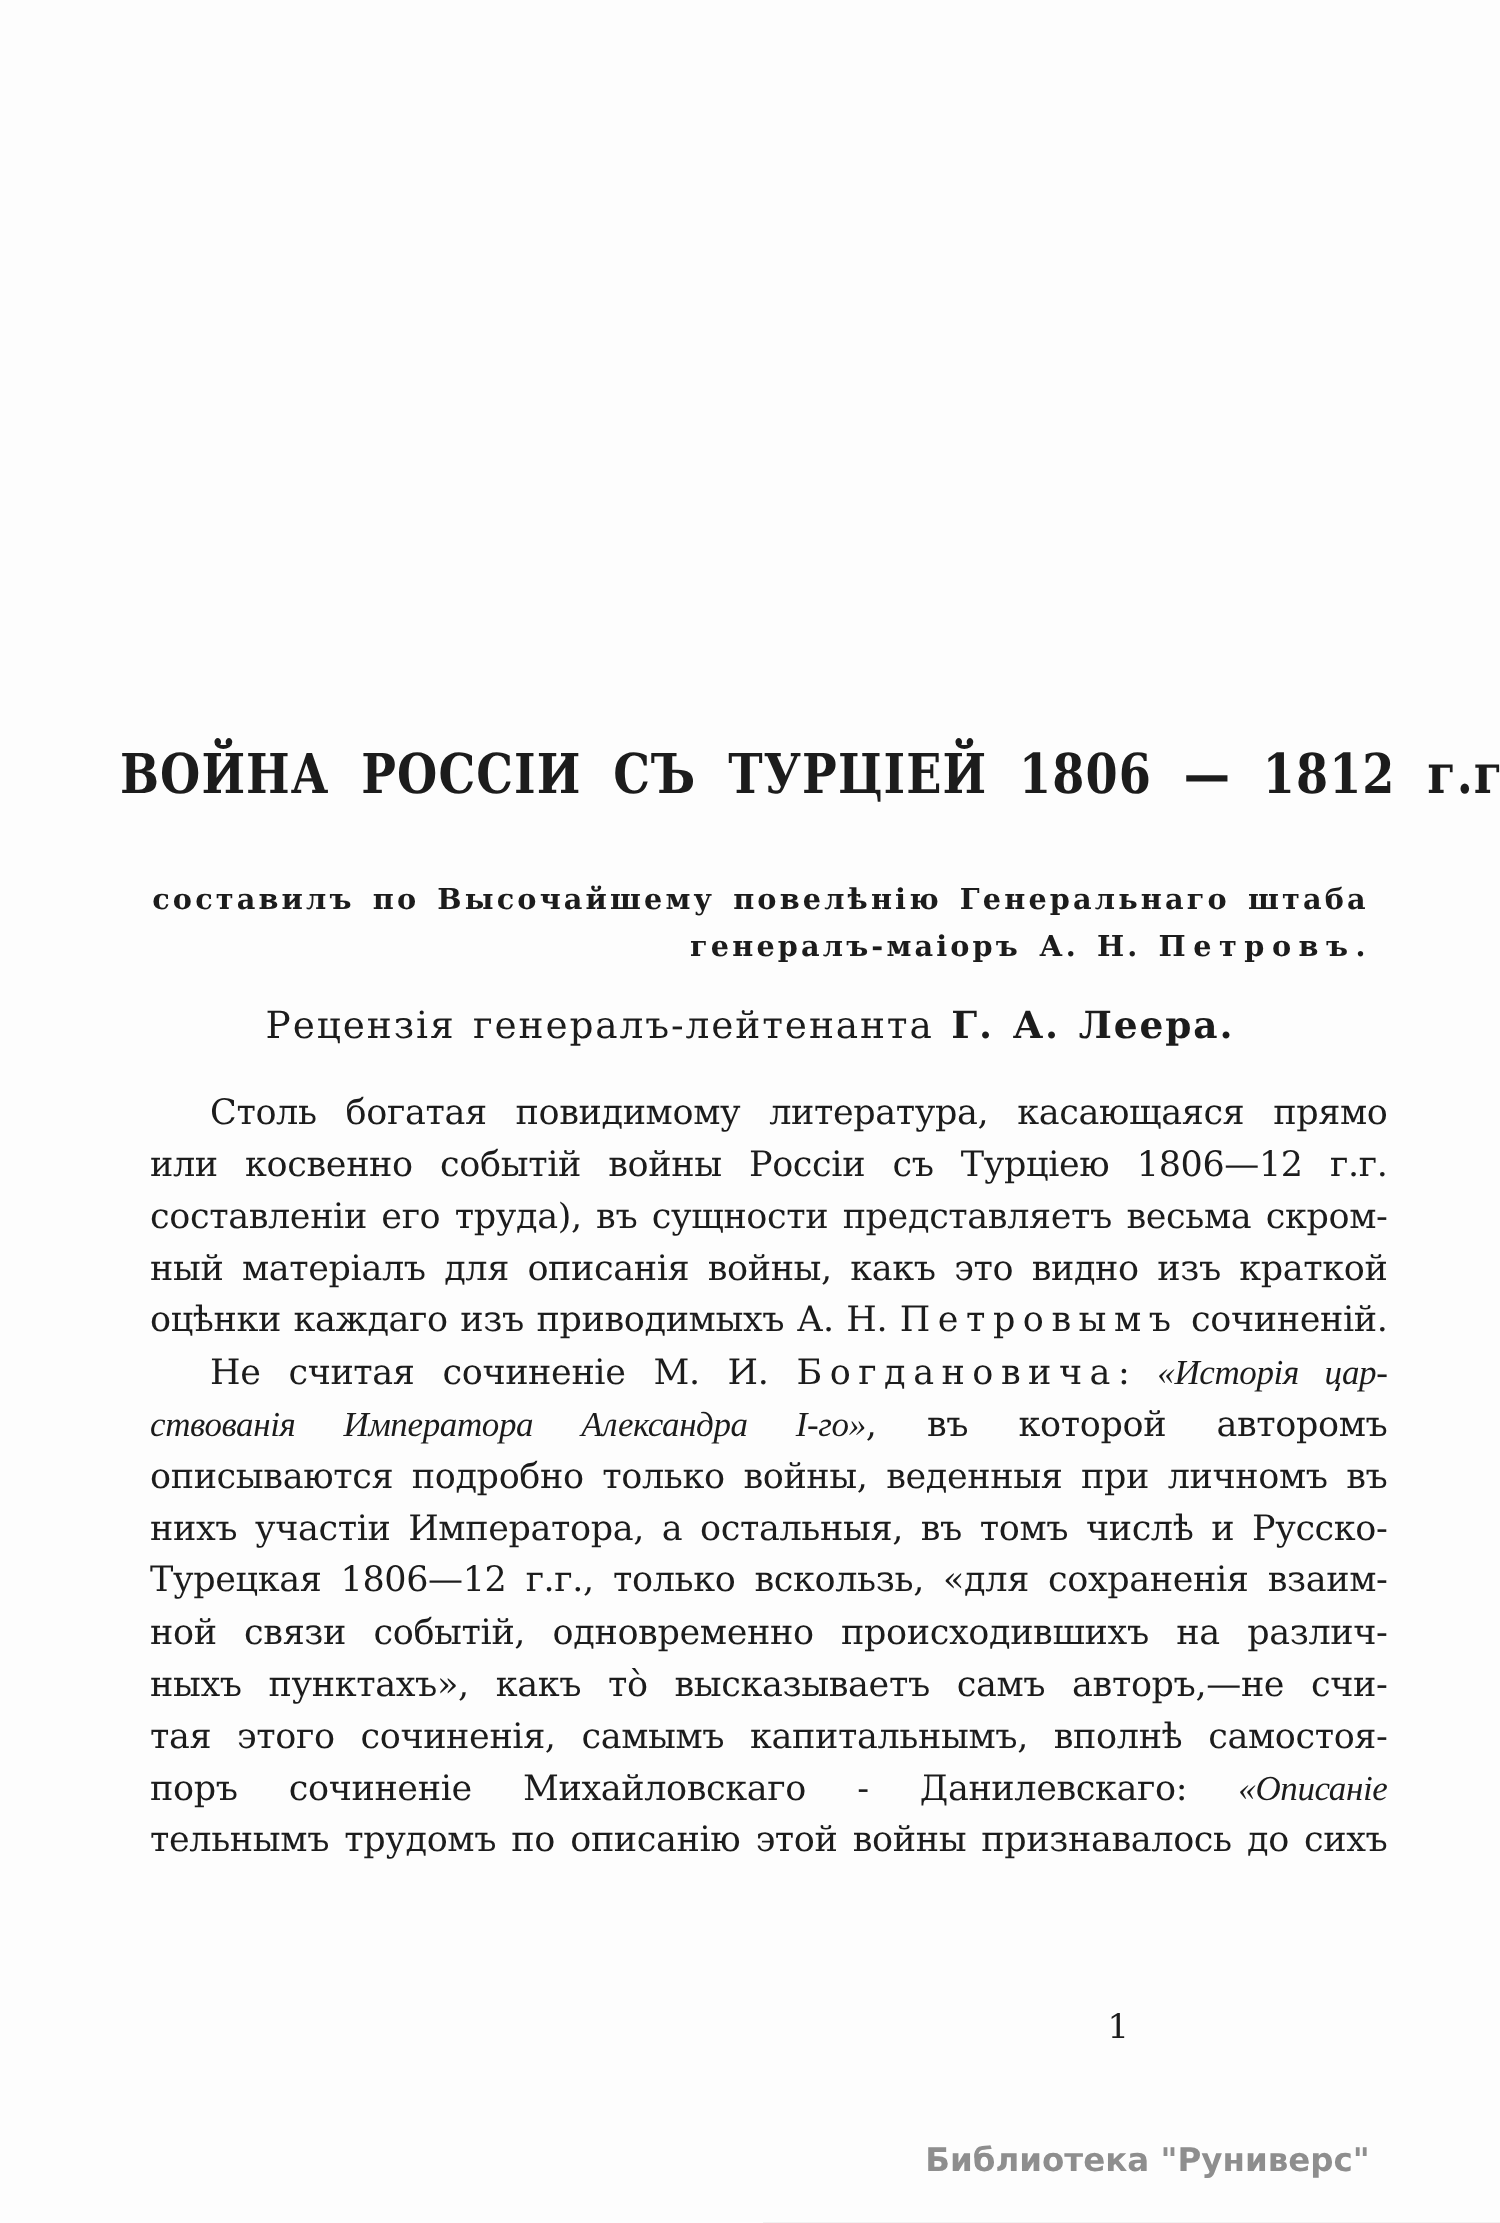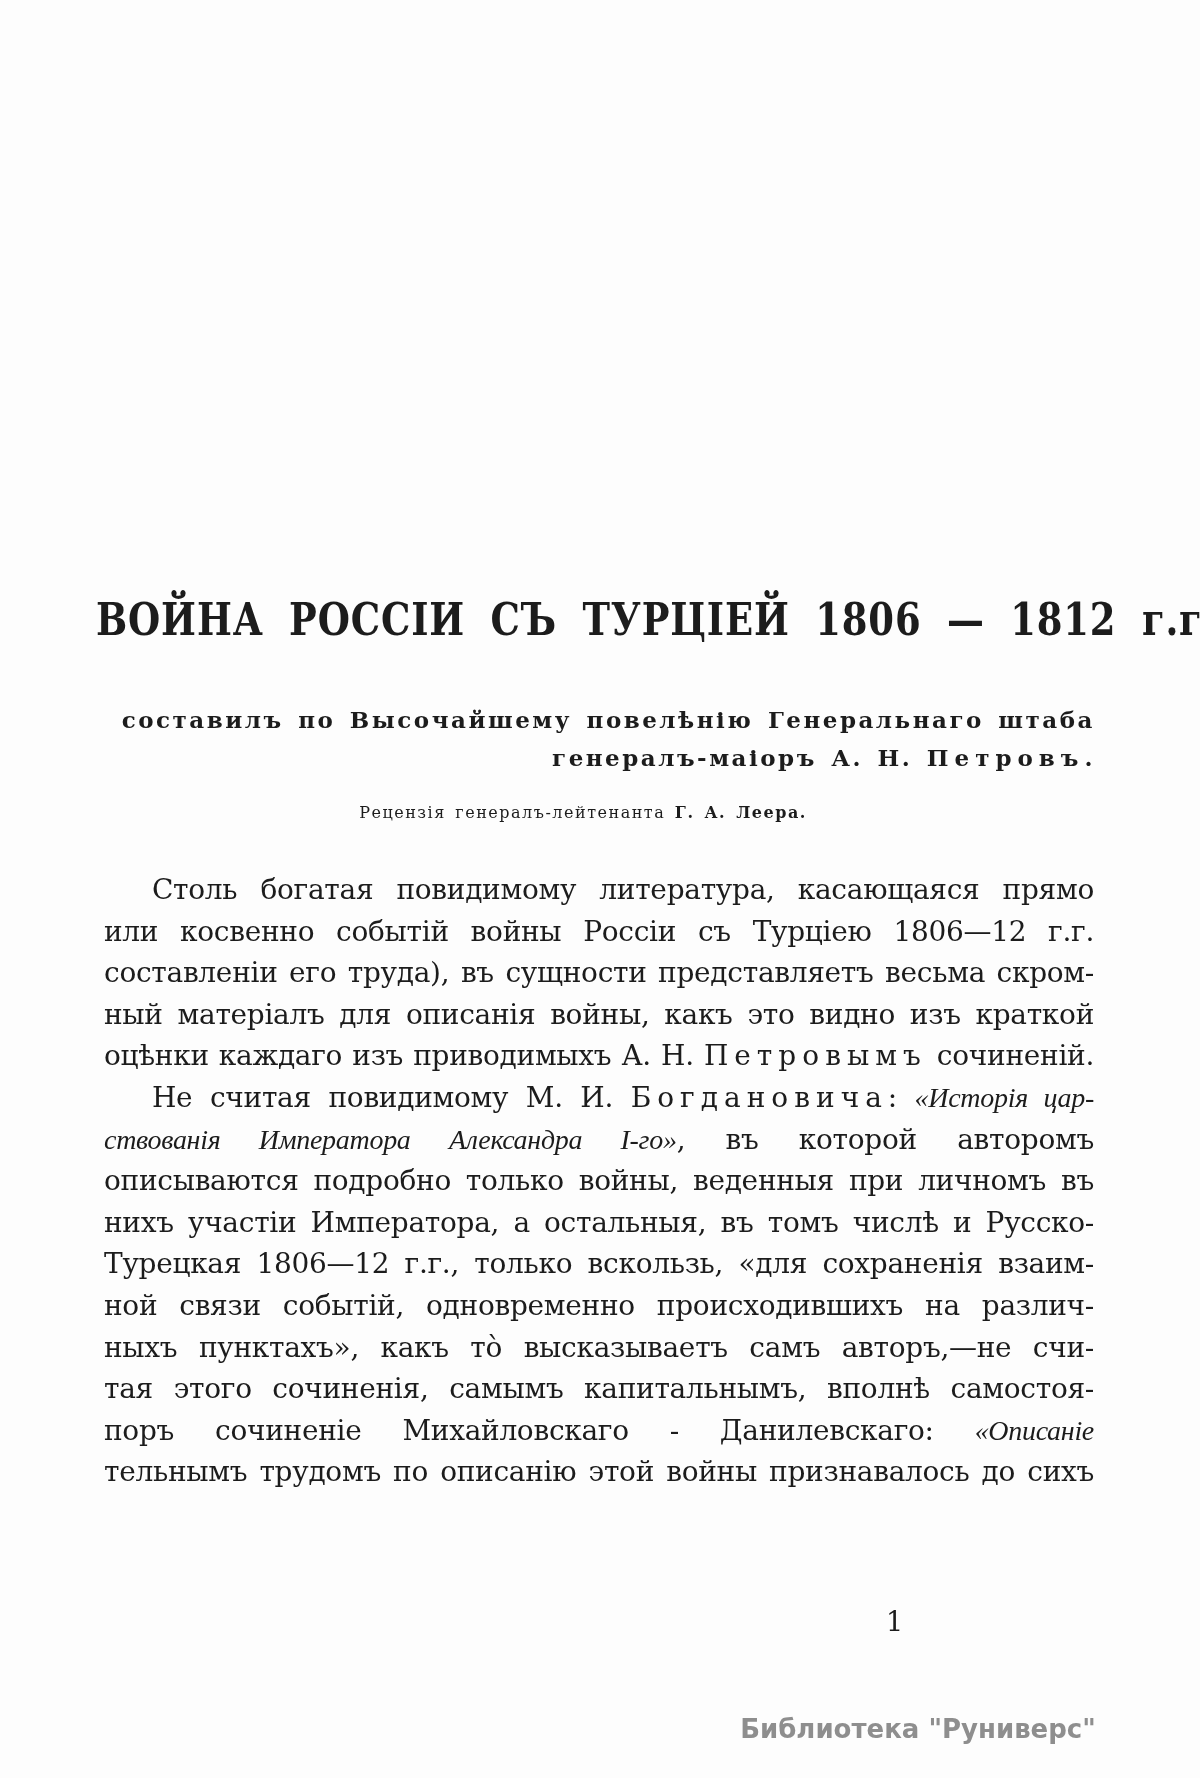--- a/index.html
+++ b/index.html
@@ -45,35 +45,35 @@
     letter-spacing: 2.5px;
     word-spacing: 4px;
     line-height: 38px;
   }
   .byline .name-spaced {
     letter-spacing: 6px;
   }
   .review {
     position: absolute;
     top: 803px;
-    left: 88px;
+    left: 105px;
     width: 990px;
     text-align: center;
-    font-size: 16px;
+    font-size: 30px;
     letter-spacing: 1.5px;
     word-spacing: 3px;
   }
   .review .review-author {
     font-weight: bold;
   }
   
   .body-text {
     position: absolute;
     top: 869px;
-    left: 104px;
+    left: 120px;
     width: 990px;
     font-size: 28px;
     line-height: 41.6px;
     letter-spacing: -0.3px;
   }
   .line {
     text-align: justify;
     text-align-last: justify;
     height: 41.6px;
     overflow: visible;
@@ -115,21 +115,21 @@
   </div>
 
   <div class="review"><span>Рецензія генералъ-лейтенанта </span><span class="review-author">Г. А. Леера.</span></div>
 
   <div class="body-text">
       <div class="line indent"><span>Столь богатая повидимому литература, касающаяся прямо</span></div>
       <div class="line"><span>или косвенно событій войны Россіи съ Турціею 1806—12 г.г.</span></div>
       <div class="line"><span>составленіи его труда), въ сущности представляетъ весьма скром-</span></div>
       <div class="line"><span>ный матеріалъ для описанія войны, какъ это видно изъ краткой</span></div>
       <div class="line"><span>оцѣнки каждаго изъ приводимыхъ А. Н. </span><span class="spaced">Петровымъ</span><span> сочиненій.</span></div>
-      <div class="line indent"><span>Не считая повидимому М. И. </span><span class="spaced">Богдановича</span><span>: </span><span class="it">«Исторія цар-</span></div>
+      <div class="line indent"><span>Не считая сочиненіе М. И. </span><span class="spaced">Богдановича</span><span>: </span><span class="it">«Исторія цар-</span></div>
       <div class="line"><span class="it">ствованія Императора Александра I-го»</span><span>, въ которой авторомъ</span></div>
       <div class="line"><span>описываются подробно только войны, веденныя при личномъ въ</span></div>
       <div class="line"><span>нихъ участіи Императора, а остальныя, въ томъ числѣ и Русско-</span></div>
       <div class="line"><span>Турецкая 1806—12 г.г., только вскользь, «для сохраненія взаим-</span></div>
       <div class="line"><span>ной связи событій, одновременно происходившихъ на различ-</span></div>
       <div class="line"><span>ныхъ пунктахъ», какъ тò высказываетъ самъ авторъ,—не счи-</span></div>
       <div class="line"><span>тая этого сочиненія, самымъ капитальнымъ, вполнѣ самостоя-</span></div>
       <div class="line"><span>поръ сочиненіе Михайловскаго - Данилевскаго: </span><span class="it">«Описаніе</span></div>
       <div class="line"><span>тельнымъ трудомъ по описанію этой войны признавалось до сихъ</span></div>
     </div>

